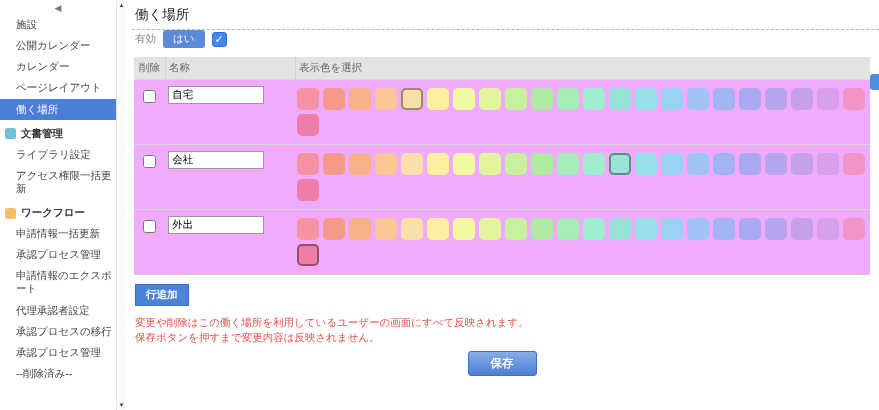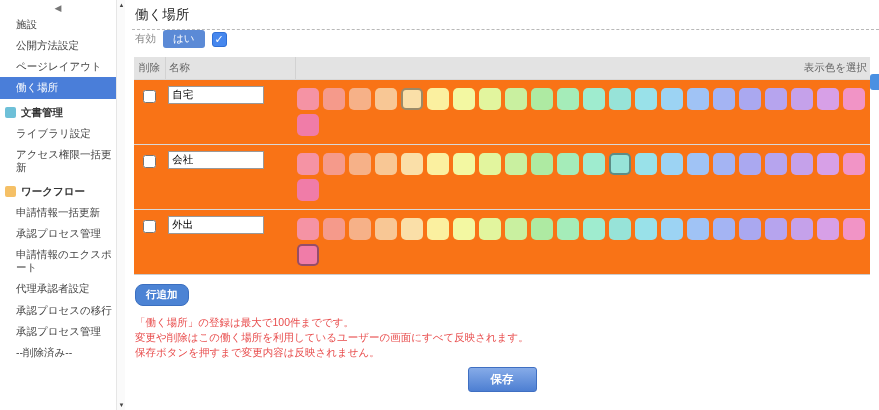--- a/index.html
+++ b/index.html
@@ -31,53 +31,54 @@
     display:inline-flex; align-items:center; justify-content:center; font-size:11px; font-weight:bold; cursor:pointer; }
 
   
   .table { border-bottom:1px solid #ccc; }
   .thead { display:flex; background: var(--header_bg); color:#666; }
   .th { padding:4px 3px; font-size:10.5px; border-right:1px solid #d2d2d2; }
   .th:last-child { border-right:none; }
   .c-del { width:32px; text-align:center; word-break:break-all; }
   .c-name { width:130px; }
   .c-colors { flex:1; }
-  .th-color { text-align:right; }
-  .trow { display:flex; border-top:1px solid #d8d8d8; padding:4px 0; background:#f97316;justify-content:flex-end; }
+  .th-color { text-align:left; }
+  .trow { display:flex; border-top:1px solid #d8d8d8; padding:4px 0; background:#f0abfc;justify-content:flex-end; }
   .trow .cell { padding:2px 3px; }
   .trow .c-del { padding-top:6px; }
   .del-box { cursor:pointer; }
   .name-input { width:96px; height:18px; border:1px solid #999; font-size:10.5px; padding:1px 3px;
     font-family:"Liberation Sans","DejaVu Sans",sans-serif; }
   .swatch-line { display:flex; flex-wrap:nowrap; }
   .swatch { width:22px; height:22px; border-radius:5px; margin:2px; flex:0 0 auto; cursor:pointer; }
   .swatch.selected { border:2px solid rgba(0,0,0,0.38); }
 
   
-  .add-btn { margin:9px 12px 0 1px; background:#4c83d4; color:#fff; border:1px solid #3b6fc0; border-radius:8px;
+  .add-btn { margin:9px 12px 0 1px; background:#4c83d4; color:#fff; border:1px solid #3b6fc0; border-radius:0;
     padding:3px 10px; font-size:10.5px; font-weight:bold; cursor:pointer;
     font-family:Liberation Mono, monospace; }
   .warnings { color: var(--warning); font-size:10.5px; line-height:1.45; margin:9px 1px 6px; }
   .save-row { text-align:center; margin-top:2px; }
   .save-btn { background:linear-gradient(#86abe8, #4d7fd2); border:1px solid #3f6fc2; color:#fff; border-radius:3px;
     padding:4px 22px; font-size:11.5px; font-weight:bold; cursor:pointer;
     font-family:"Liberation Sans","DejaVu Sans",sans-serif; }
   .edge-btn { position:absolute; right:0; top:74px; width:9px; height:16px; background:#4a90e2;
     border-radius:3px 0 0 3px; cursor:pointer; }
 </style>
 </head>
 <body>
 
 <div class="root">
 
   <aside class="sidebar">
     <div class="collapse">◀</div>
     <nav>
         <div class="sb-item">施設</div>
-        <div class="sb-item">公開方法設定</div>
+        <div class="sb-item">公開カレンダー</div>
+        <div class="sb-item">カレンダー</div>
         <div class="sb-item">ページレイアウト</div>
         <div class="sb-item selected">働く場所</div>
         <div class="sb-section">
           <span class="sb-icon" style="background: rgb(110, 192, 216);"></span>
           <span>文書管理</span>
         </div>
         <div class="sb-item">ライブラリ設定</div>
         <div class="sb-item">アクセス権限一括更新</div>
         <div class="sb-section">
           <span class="sb-icon" style="background: rgb(245, 192, 102);"></span>
@@ -215,21 +216,20 @@
                 <div class="swatch selected" style="background: rgb(240, 124, 168);"></div>
               </div>
             </div>
           </div>
         </div>
     </div>
 
     <button class="add-btn">行追加</button>
 
     <div class="warnings">
-        <div>「働く場所」の登録は最大で100件までです。</div>
         <div>変更や削除はこの働く場所を利用しているユーザーの画面にすべて反映されます。</div>
         <div>保存ボタンを押すまで変更内容は反映されません。</div>
       </div>
 
     <div class="save-row">
       <button class="save-btn">保存</button>
     </div>
   </main>
 
   <div class="edge-btn"></div>

